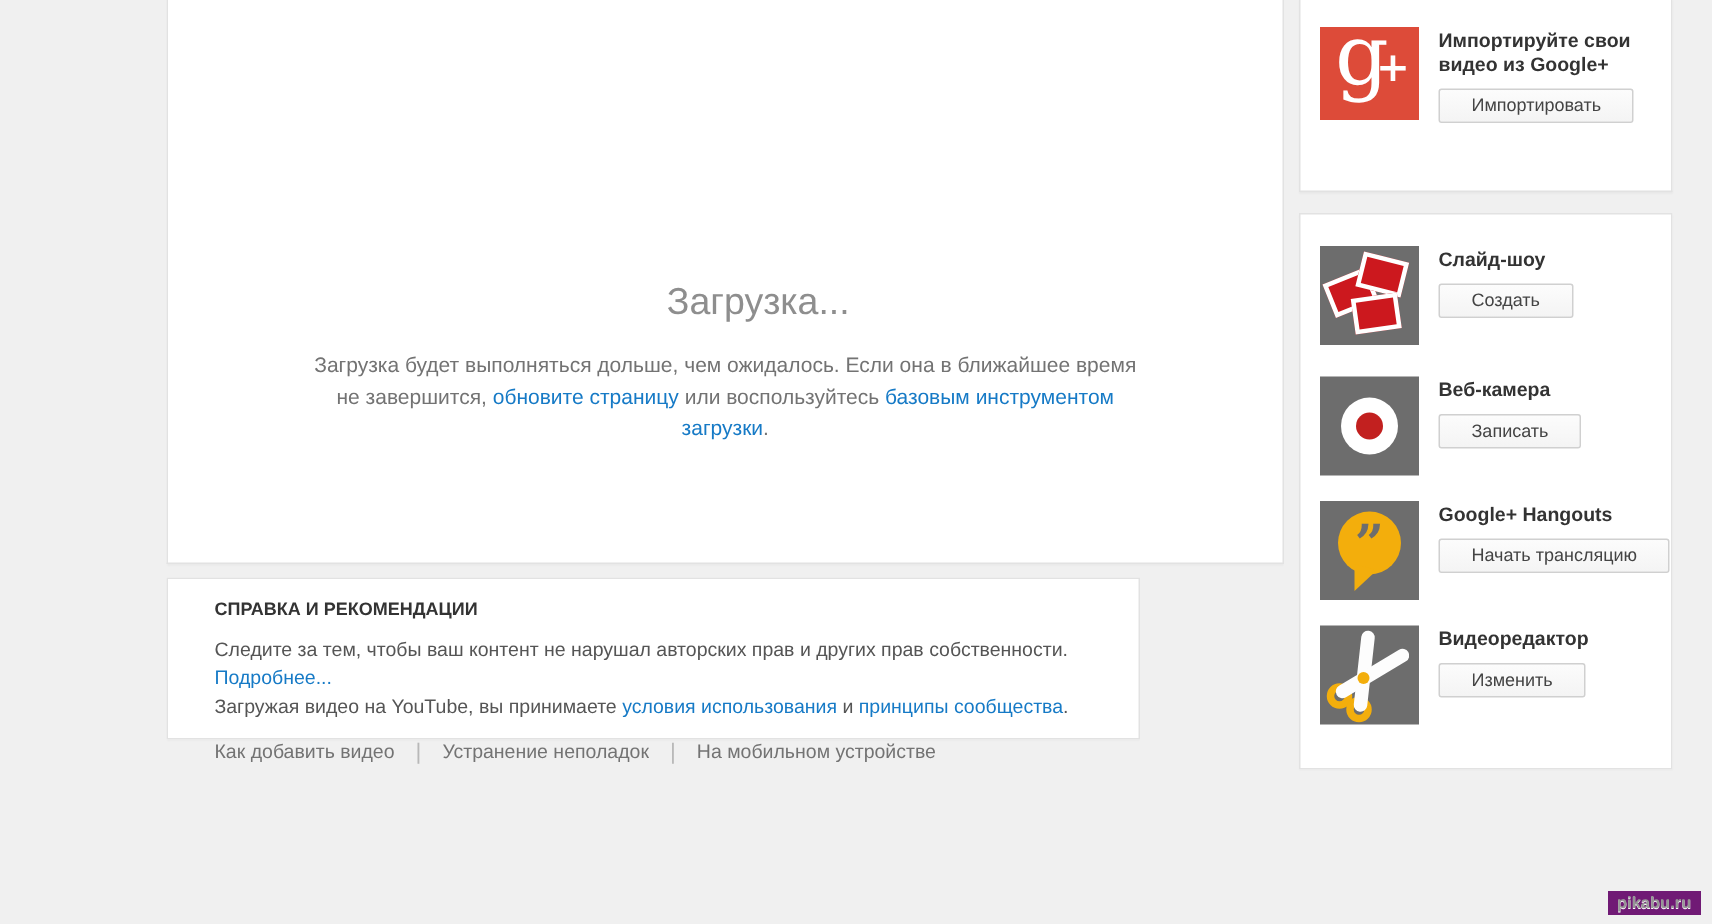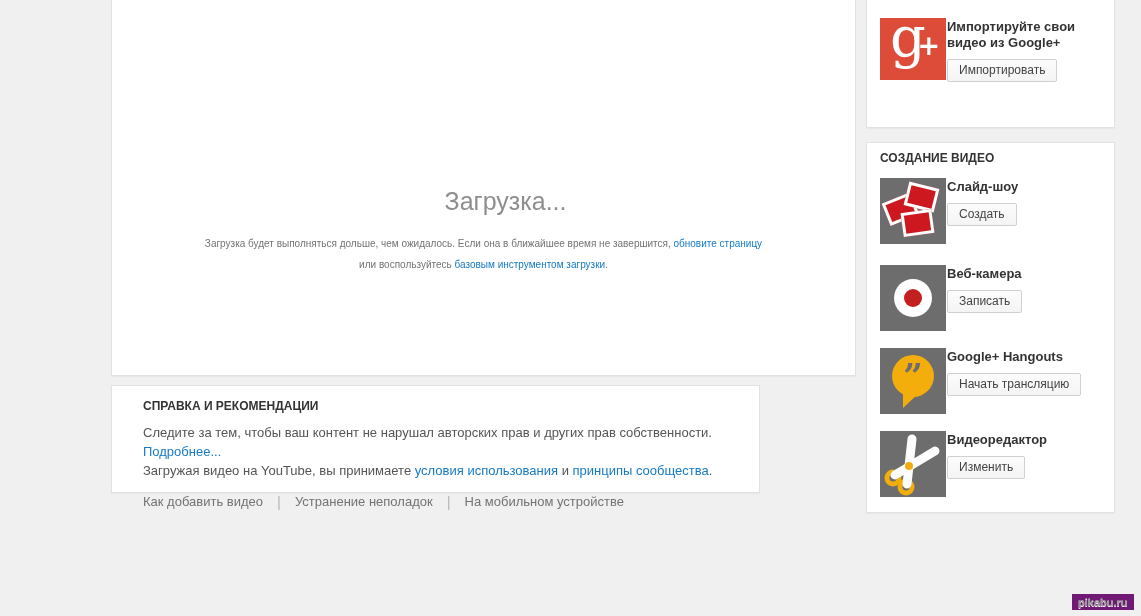--- a/index.html
+++ b/index.html
@@ -22,21 +22,21 @@
     text-align: center;
     font-size: 25px;
     font-weight: normal;
     color: #8e8e8e;
     margin-left: 44px;
   }
   .loading-msg {
     width: 558px;
     margin: 17px auto 0;
     text-align: center;
-    font-size: 10px;
+    font-size: 14px;
     line-height: 21px;
     color: #737373;
   }
   a.link { color: #167ac6; text-decoration: none; cursor: pointer; }
   
   .help-panel { left: 111px; top: 385px; width: 649px; height: 108px; padding: 13px 31px; }
   .section-header {
     font-size: 12px;
     font-weight: bold;
     color: #333;
@@ -53,26 +53,26 @@
   .create-panel .side-row.first { margin-top: 21px; }
   .create-panel .side-row { margin-bottom: 17px; }
   .icon-box {
     width: 66px; height: 66px;
     background: #6d6d6d;
     position: relative;
     flex-shrink: 0;
     overflow: hidden;
   }
   .icon-box svg { display: block; }
-  .side-col { margin-left: 1px; width: 140px; }
+  .side-col { margin-left: 13px; width: 140px; }
   .side-title { font-size: 13px; font-weight: bold; color: #333; line-height: 16px; padding-top: 1px; }
   .btn {
     display: inline-block;
     margin-top: 8px;
-    padding: 3px 11px 4px;
+    padding: 3px 21px 4px;
     font-family: "Liberation Sans", sans-serif;
     font-size: 12px;
     color: #444;
     background: linear-gradient(#fcfcfc, #f4f4f4);
     border: 1px solid #d0d0d0;
     border-radius: 2px;
     white-space: nowrap;
     cursor: pointer;
   }
   
@@ -146,21 +146,20 @@
       <span class="gplus-plus">+</span>
     </div>
     <div class="side-col">
       <div class="side-title">Импортируйте свои видео из Google+</div>
       <button class="btn">Импортировать</button>
     </div>
   </div>
 </aside>
 
 <aside class="panel create-panel">
-  <h2 class="section-header">СОЗДАНИЕ ВИДЕО</h2>
 
   <div class="side-row">
     <div class="icon-box">
       <div class="photo photo2"></div>
       <div class="photo photo1"></div>
       <div class="photo photo3"></div>
     </div>
     <div class="side-col">
       <div class="side-title">Слайд-шоу</div>
       <button class="btn">Создать</button>

